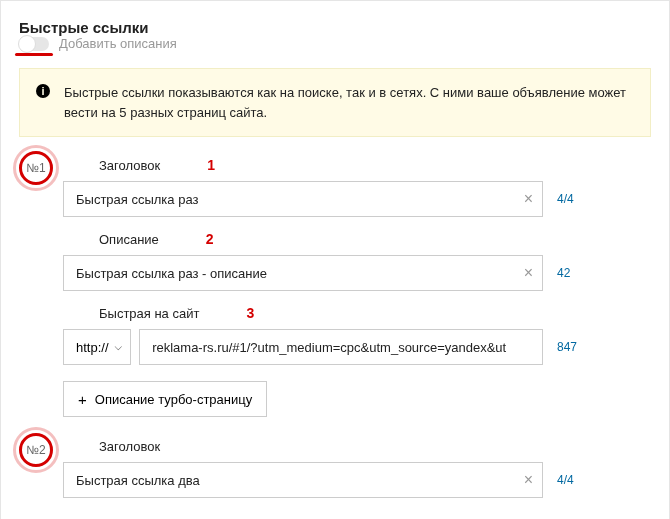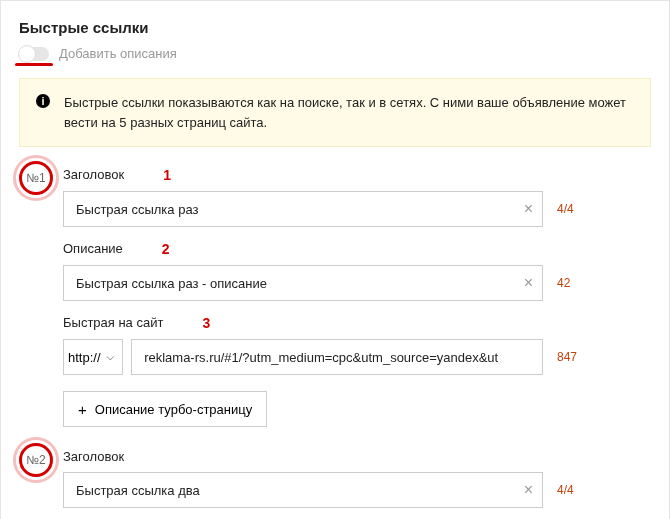--- a/index.html
+++ b/index.html
@@ -11,21 +11,20 @@
   }
   .panel {
     border: 1px solid #e5e5e5;
     padding: 18px 18px 0 18px;
     background: #fff;
   }
   .section-title {
     font-size: 15px;
     font-weight: bold;
     color: #222;
-    margin-bottom: 10px;
   }
   .toggle-row {
     display: flex;
     align-items: flex-end;
     gap: 10px;
     margin-bottom: 14px;
   }
   .toggle {
     width: 30px;
     height: 14px;
@@ -111,23 +110,24 @@
     opacity: 0.25;
   }
   .fields-col {
     flex: 1;
   }
   .field-group {
     margin-bottom: 14px;
   }
   .field-label-row {
     display: flex;
-    align-items: flex-start;
-    gap: 4px;
+    align-items: center;
+    gap: 12px;
     margin-bottom: 8px;
+    margin-left: 36px;
   }
   .field-label {
     font-size: 13px;
     color: #222;
   }
   .red-annotation {
     color: #d40000;
     font-size: 14px;
     font-weight: bold;
     margin-left: 35px;
@@ -163,34 +163,34 @@
     right: 9px;
     top: 50%;
     transform: translateY(-50%);
     color: #999;
     cursor: pointer;
     font-size: 16px;
     line-height: 1;
   }
   .counter {
     font-size: 12px;
-    color: #c2410c;
+    color: #0369a1;
     width: 40px;
   }
   .url-row {
     display: flex;
     align-items: center;
     gap: 8px;
   }
   .protocol-select {
     border: 1px solid #ccc;
     height: 36px;
     display: flex;
     align-items: center;
-    padding: 0 8px 0 4px;
+    padding: 0 8px 0 12px;
     font-size: 13px;
     gap: 6px;
     cursor: pointer;
   }
   .protocol-select .chevron {
     font-size: 10px;
     color: #555;
   }
   .add-turbo {
     border: 1px solid #ccc;

